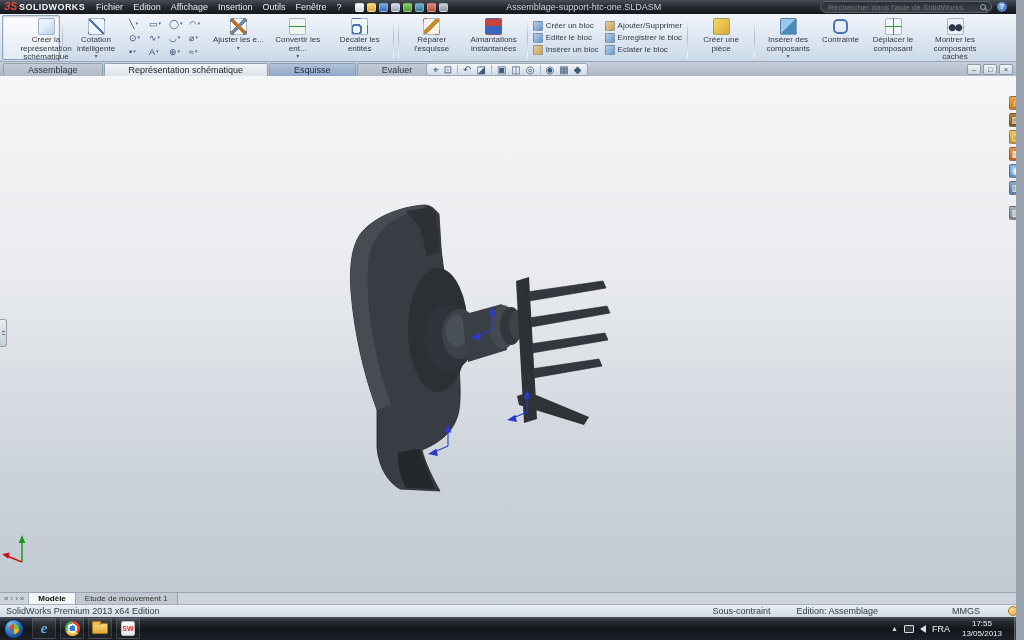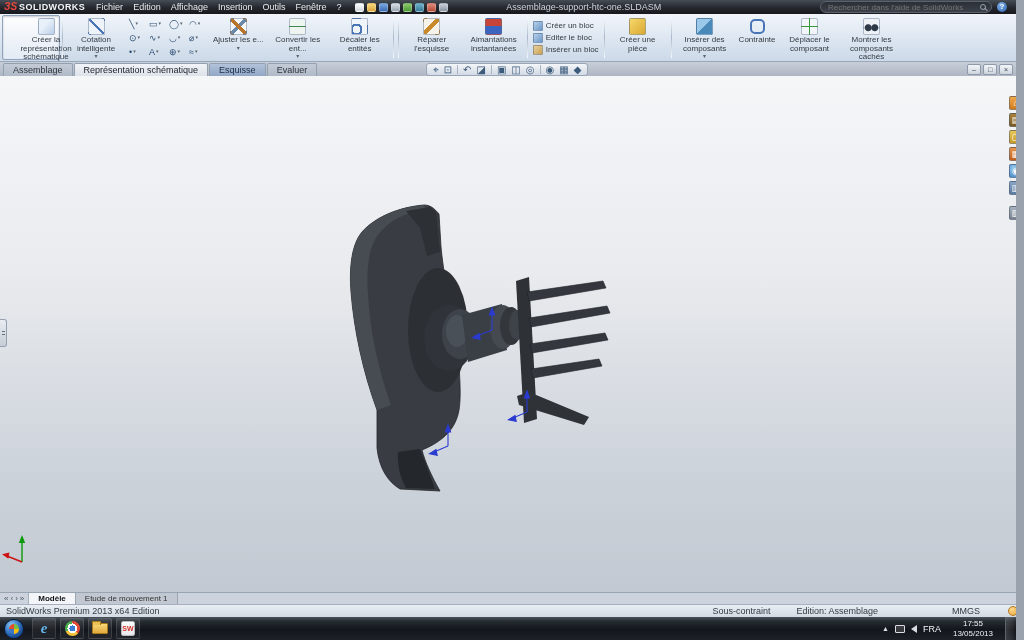--- a/index.html
+++ b/index.html
@@ -71,21 +71,21 @@
   .si-pattern{background:repeating-linear-gradient(90deg,#4a76b8 0 2px,#e8eef6 2px 4px);}
   .si-move{background:linear-gradient(0deg,transparent 40%,#3a9a3a 40% 60%,transparent 60%),#eef3f9;}
   .si-block{background:linear-gradient(135deg,#b8d0e8,#6a98c8);}
   .si-block2{background:linear-gradient(135deg,#e8d0a0,#c8a050);}
   .ds-mark{position:absolute;right:4px;top:16px;z-index:14;font-size:40px;line-height:44px;
     font-style:italic;font-weight:bold;color:#8fa9c9;opacity:.5;}
 
   
   .tabrow{position:absolute;left:0;top:62px;width:1024px;height:14px;z-index:15;
     background:linear-gradient(#c8cfd9,#adb6c3);display:flex;align-items:flex-end;padding-left:3px;}
-  .tab{height:13px;line-height:13px;padding:0 9px;font-size:9px;color:#2f353d;cursor:default;
+  .tab{height:13px;line-height:13px;padding:0 24px;font-size:9px;color:#2f353d;cursor:default;
     border:1px solid #93a0af;border-bottom:none;border-radius:2px 2px 0 0;margin-right:1px;
     background:linear-gradient(#c3cbd6,#b0bac7);white-space:nowrap;}
   .tab.active{background:linear-gradient(#f0f3f7,#dde3ea);color:#1c2129;}
   .tab.sketch{background:linear-gradient(#b2c3da,#90a7c5);color:#1b2c48;}
   .winctl{position:absolute;right:3px;top:64px;z-index:21;display:flex;gap:2px;}
   .wbtn{width:14px;height:11px;font-size:7px;line-height:10px;text-align:center;color:#39424d;cursor:default;
     background:linear-gradient(#f3f6f9,#ccd4dd);border:1px solid #8d99a8;border-radius:2px;}
 
   
   .hud{position:absolute;left:426px;top:63px;height:13px;z-index:22;display:flex;align-items:center;gap:5px;
@@ -145,21 +145,21 @@
   .ic-ie{color:#63b4e8;font-size:15px;font-weight:bold;font-style:italic;font-family:"Liberation Serif",serif;line-height:15px;}
   .ic-chrome{width:15px;height:15px;border-radius:50%;
     background:radial-gradient(circle,#3a7bd5 0 3px,#fff 3px 5px,rgba(0,0,0,0) 5px),
       conic-gradient(#e5493a 0 130deg,#f6c23a 130deg 245deg,#4caf50 245deg 360deg);}
   .ic-folder{width:16px;height:11px;position:relative;border-radius:1px;
     background:linear-gradient(#f7d77a,#e0a93c);border:1px solid #a87a1c;}
   .ic-folder::before{content:"";position:absolute;left:-1px;top:-3px;width:7px;height:3px;
     background:#ecbf55;border:1px solid #a87a1c;border-bottom:none;border-radius:1px 1px 0 0;}
   .ic-sw{width:14px;height:15px;background:linear-gradient(#fefefe,#e7e8ea);border:1px solid #b7bac0;border-radius:2px;
     color:#d12f2a;font-size:7px;font-weight:bold;display:flex;align-items:center;justify-content:center;}
-  .tray{margin-left:auto;display:flex;align-items:center;gap:6px;color:#e9edf3;padding-right:10px;}
+  .tray{margin-left:auto;display:flex;align-items:center;gap:6px;color:#e9edf3;padding-right:1px;}
   .tr-up{font-size:7px;color:#d8dde4;}
   .tr-screen{width:10px;height:8px;border:1px solid #d8dde4;border-radius:1px;background:rgba(255,255,255,.15);}
   .tr-vol{width:0;height:0;border-top:4px solid transparent;border-bottom:4px solid transparent;border-right:6px solid #d8dde4;}
   .tr-lang{font-size:9px;color:#f0f3f7;}
   .clock{display:flex;flex-direction:column;align-items:center;justify-content:center;color:#eef1f5;font-size:8px;line-height:1.2;padding:0 6px;}
   .show-desktop{width:9px;height:23px;flex:none;border-left:1px solid #5b636d;
     background:linear-gradient(90deg,rgba(255,255,255,.14),rgba(255,255,255,.04));}
 </style>
 </head>
 <body>
@@ -290,20 +290,34 @@
       </div>
       <div class="srow">
         <span class="sic si-block"></span>
         <span>Editer le bloc</span>
       </div>
       <div class="srow">
         <span class="sic si-block2"></span>
         <span>Insérer un bloc</span>
       </div>
     </div>
+    <div class="rstack">
+      <div class="srow">
+        <span class="sic si-block2"></span>
+        <span>Ajouter/Supprimer</span>
+      </div>
+      <div class="srow">
+        <span class="sic si-block"></span>
+        <span>Enregistrer le bloc</span>
+      </div>
+      <div class="srow">
+        <span class="sic si-block"></span>
+        <span>Eclater le bloc</span>
+      </div>
+    </div>
     <div class="rsep"></div>
     <div class="rbtn">
       <span class="mic mi-part"></span>
       <span class="rlbl">Créer une pièce</span>
 
     </div>
     <div class="rsep"></div>
     <div class="rbtn">
       <span class="mic mi-comp"></span>
       <span class="rlbl">Insérer des composants</span>

